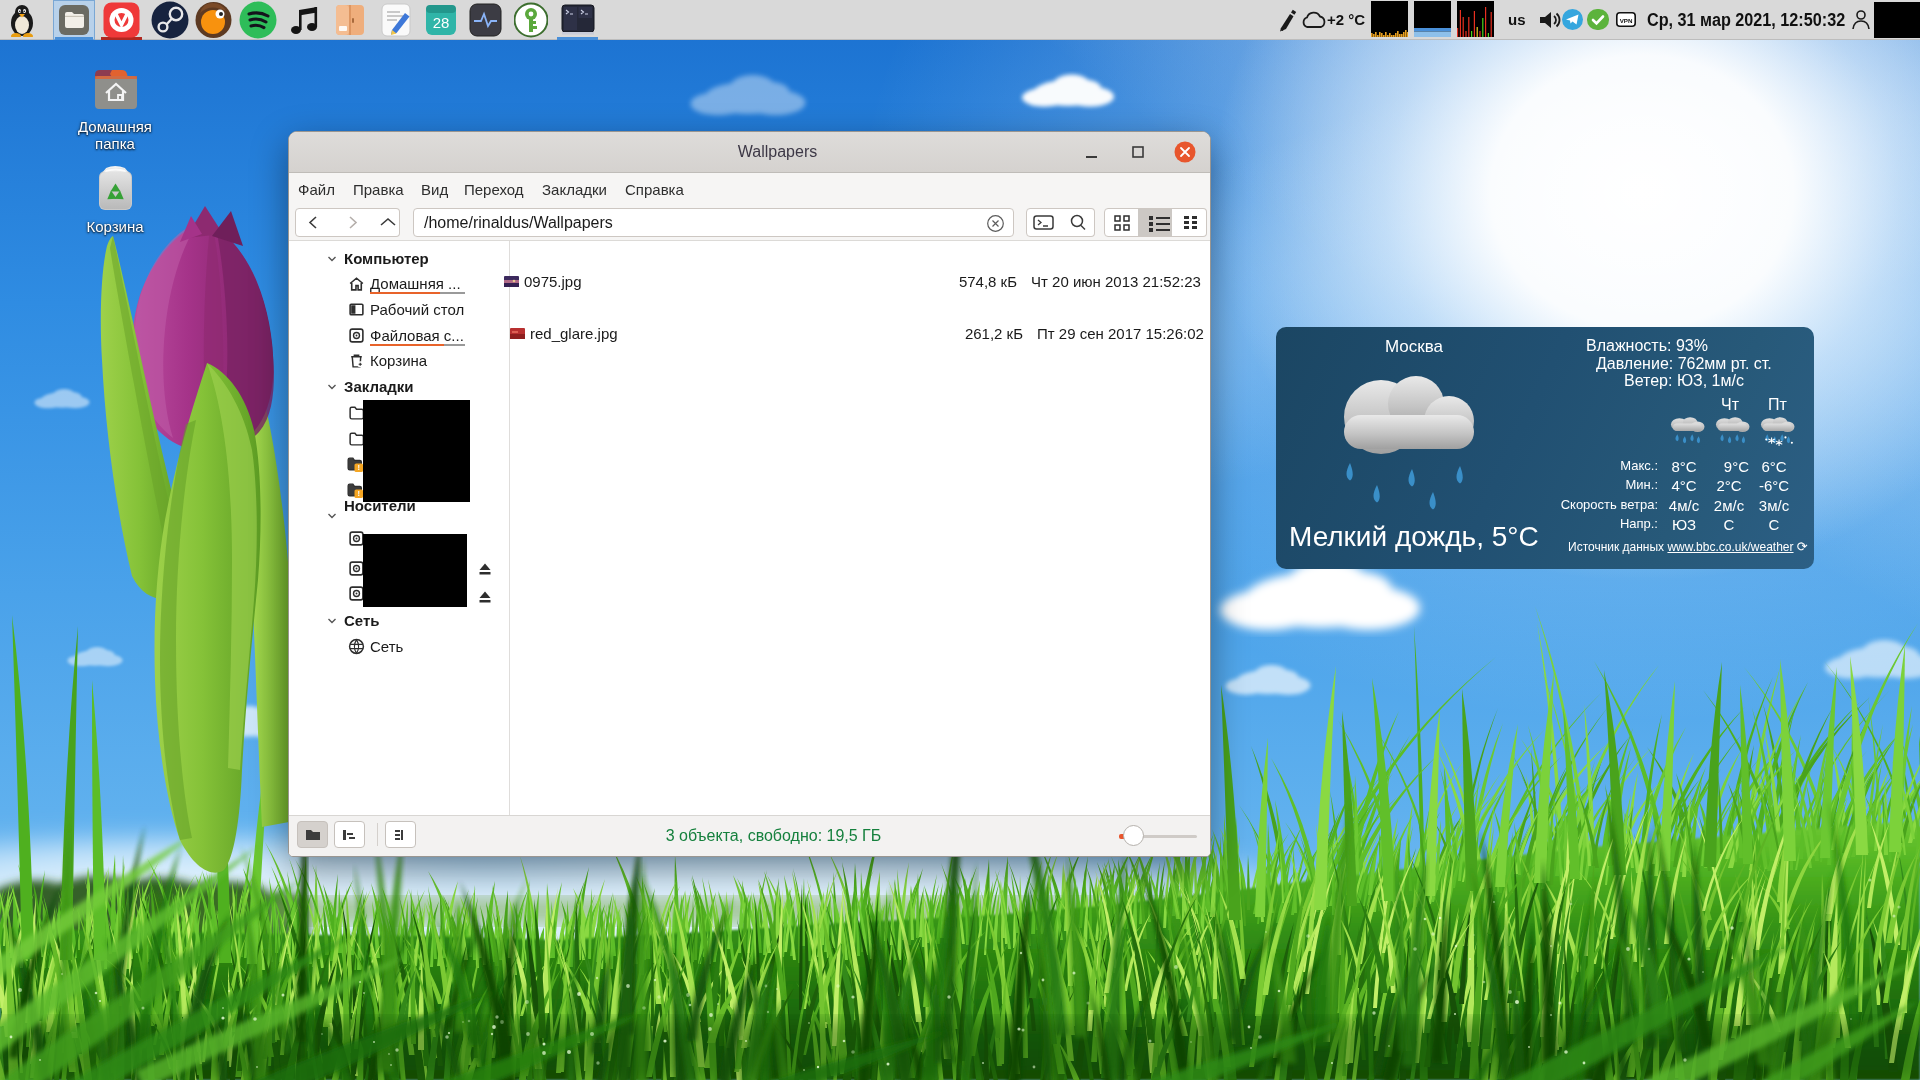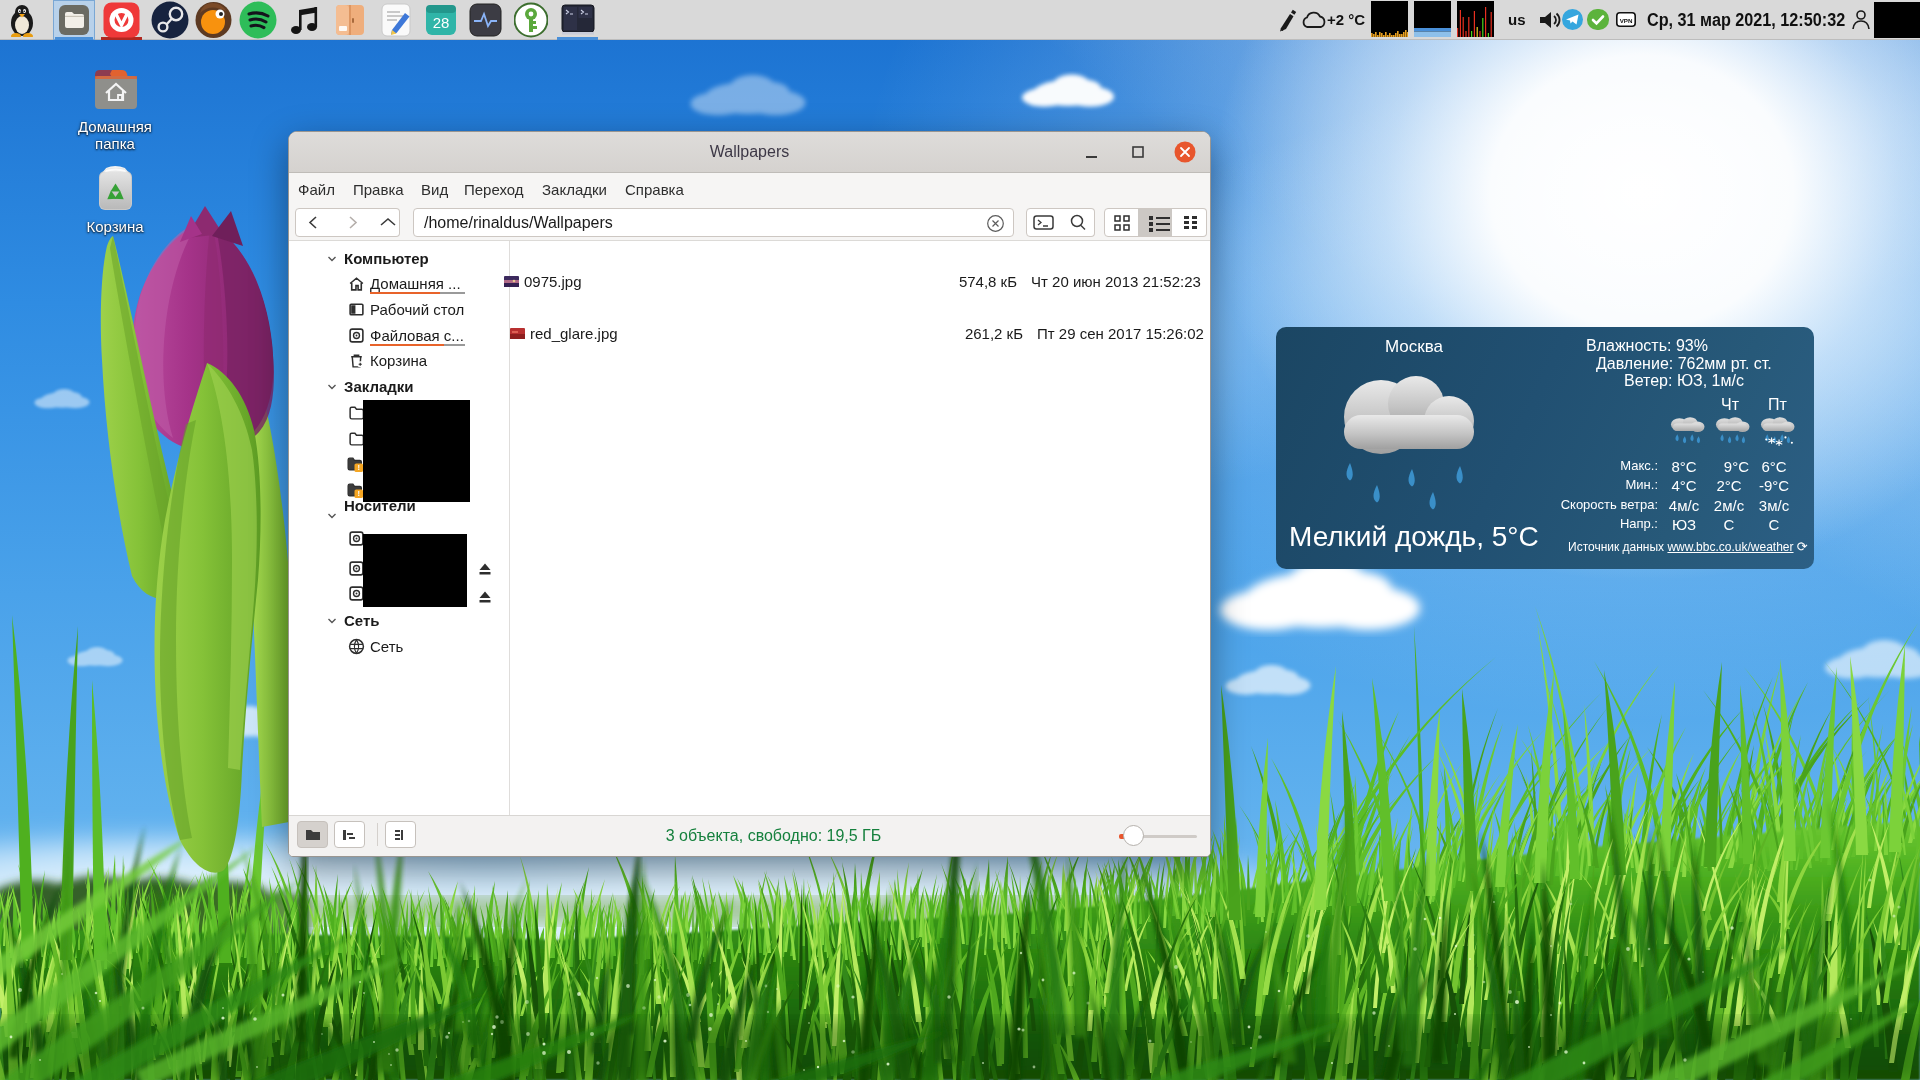--- a/index.html
+++ b/index.html
@@ -6,21 +6,21 @@
 #root{position:absolute;left:0;top:0;width:1920px;height:1080px;}
 .abs{position:absolute;}
 
 #panel{position:absolute;left:0;top:0;width:1920px;height:40px;background:#d9d9d9;border-bottom:1px solid #bdbdbd;box-sizing:border-box;}
 #panel svg{position:absolute;}
 .ptext{position:absolute;font-weight:bold;color:#111;font-size:15px;line-height:40px;top:0;}
 
 .dlabel{position:absolute;color:#fff;font-size:15px;text-align:center;text-shadow:0 1px 2px rgba(0,0,0,.85),0 0 3px rgba(0,0,0,.6);}
 
 #win{position:absolute;left:288px;top:131px;width:923px;height:726px;background:#fff;border:1px solid #9a9691;border-radius:9px 9px 5px 5px;box-sizing:border-box;box-shadow:0 12px 36px rgba(0,0,0,.4);font-size:15px;color:#1a1a1a;}
-#titlebar{position:absolute;left:0;top:0;width:100%;height:41px;background:linear-gradient(#dedcda,#d5d2cf);border-bottom:1px solid #bfbcb8;border-radius:8px 8px 0 0;box-sizing:border-box;}
+#titlebar{position:absolute;left:0;top:0;width:100%;height:41px;background:linear-gradient(#dedcda,#d5d2cf);border-bottom:1px solid #bfbcb8;border-radius:8px 8px 0 0;box-sizing:border-box;padding-left:28px;}
 #title{position:absolute;width:100%;text-align:center;line-height:40px;color:#3d3846;font-size:16px;}
 #menubar{position:absolute;left:0;top:41px;width:100%;height:33px;background:#f6f5f4;}
 .mi{position:absolute;top:0;line-height:33px;font-size:15px;color:#2e2e2e;}
 #toolbar{position:absolute;left:0;top:74px;width:100%;height:35px;background:#f6f5f4;border-bottom:1px solid #dcdad7;box-sizing:border-box;}
 .tbtn{position:absolute;top:2px;height:29px;background:#fff;border:1px solid #cdc7c2;box-sizing:border-box;}
 #pathbar{position:absolute;left:124px;top:2px;width:601px;height:29px;background:#fff;border:1px solid #cdc7c2;border-radius:4px;box-sizing:border-box;line-height:27px;font-size:16px;color:#1a1a1a;padding-left:10px;}
 
 #sidebar{position:absolute;left:0;top:109px;width:192px;height:575px;background:#fff;border-right:1px solid #dfdddb;box-sizing:border-box;margin-left:29px;}
 .shead{position:absolute;font-weight:bold;font-size:15px;color:#1a1a1a;}
 .sitem{position:absolute;font-size:15px;color:#1a1a1a;}
@@ -2565,21 +2565,21 @@
           <path d="M19,23 v6 M16,24.5 l6,3 M16,27.5 l6,-3"></path>
         </g>
       </svg>
  <div class="t" style="right:156px;top:131px;font-size:13px;">Макс.:</div>
  <div class="t" style="left:388px;top:131px;font-size:15px;width:40px;text-align:center;">8°C</div>
  <div class="t" style="left:433px;top:131px;font-size:15px;width:40px;text-align:right;">9°C</div>
  <div class="t" style="left:478px;top:131px;font-size:15px;width:40px;text-align:center;">6°C</div>
  <div class="t" style="right:156px;top:150px;font-size:13px;">Мин.:</div>
  <div class="t" style="left:388px;top:150px;font-size:15px;width:40px;text-align:center;">4°C</div>
  <div class="t" style="left:433px;top:150px;font-size:15px;width:40px;text-align:center;">2°C</div>
- <div class="t" style="left:478px;top:150px;font-size:15px;width:40px;text-align:center;">-9°C</div>
+ <div class="t" style="left:478px;top:150px;font-size:15px;width:40px;text-align:center;">-6°C</div>
  <div class="t" style="right:156px;top:170px;font-size:13px;">Скорость ветра:</div>
  <div class="t" style="left:388px;top:170px;font-size:15px;width:40px;text-align:center;">4м/с</div>
  <div class="t" style="left:433px;top:170px;font-size:15px;width:40px;text-align:center;">2м/с</div>
  <div class="t" style="left:478px;top:170px;font-size:15px;width:40px;text-align:center;">3м/с</div>
  <div class="t" style="right:156px;top:189px;font-size:13px;">Напр.:</div>
  <div class="t" style="left:388px;top:189px;font-size:15px;width:40px;text-align:center;">ЮЗ</div>
  <div class="t" style="left:433px;top:189px;font-size:15px;width:40px;text-align:center;">С</div>
  <div class="t" style="left:478px;top:189px;font-size:15px;width:40px;text-align:center;">С</div>
  <div class="t" style="left:13px;top:194px;font-size:28px;">Мелкий дождь, 5°C</div>
  <div class="t" style="left:292px;top:212px;font-size:12px;">Источник данных <span style="text-decoration:underline">www.bbc.co.uk/weather</span> <span style="font-size:13px;">⟳</span></div>

